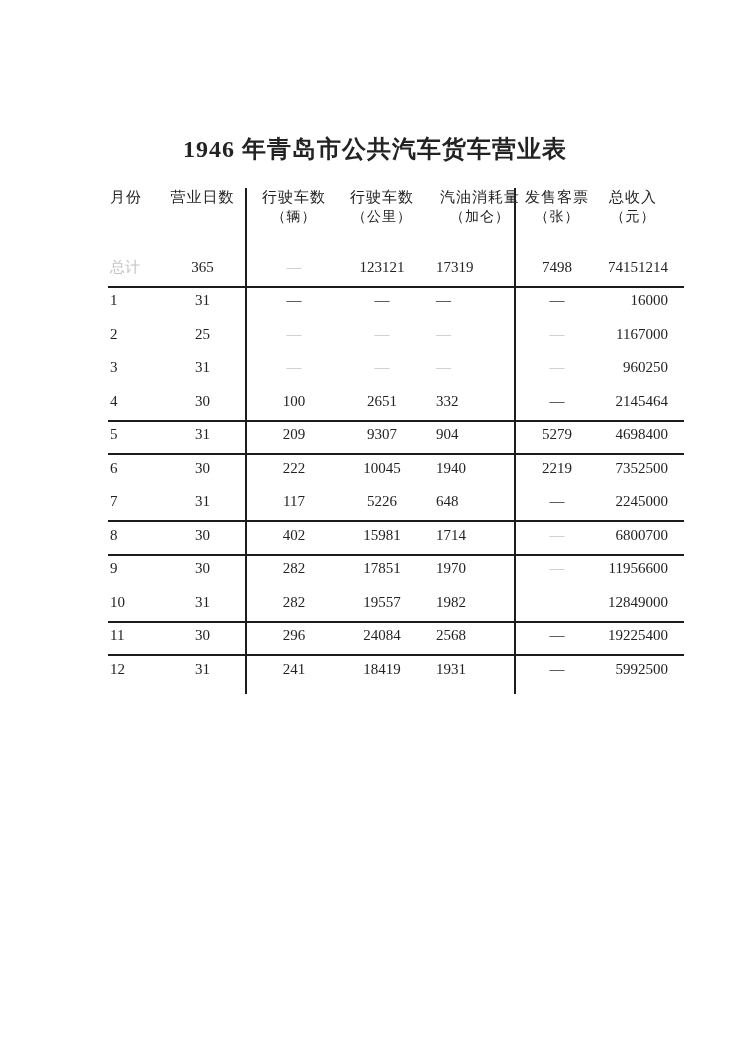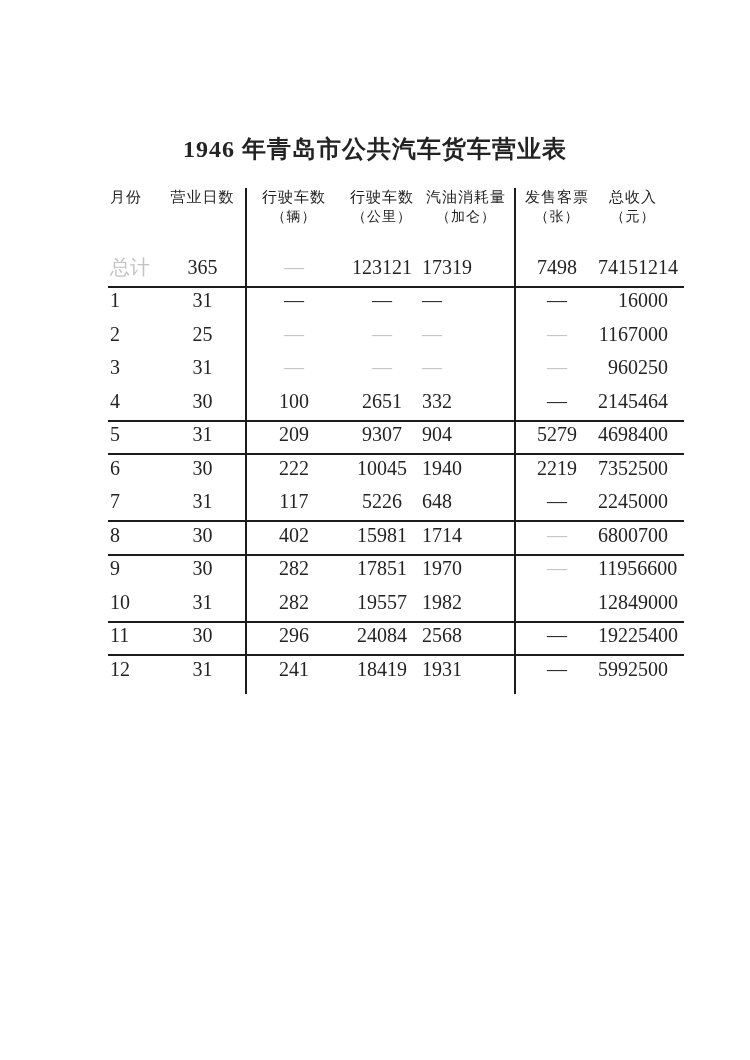--- a/index.html
+++ b/index.html
@@ -22,28 +22,28 @@
   }
   .vline-1{left:137px;}
   .vline-2{left:406px;}
   .hcell{
     position:absolute;top:2px;font-size:15px;line-height:19px;text-align:center;
     color:var(--ink,#232323);letter-spacing:1px;
   }
   .hcell .h2{font-size:14px;}
   .row{
     position:absolute;left:0;width:576px;height:20px;line-height:20px;
-    font-size:20px;
+    font-size:15px;
   }
   .cell{position:absolute;top:0;height:20px;}
   .col-month   {left:2px;   width:48px; text-align:left;}
   .col-days    {left:52px;  width:85px; text-align:center;}
   .col-vehicles{left:142px; width:88px; text-align:center;}
   .col-mileage {left:230px; width:88px; text-align:center;}
-  .col-gasoline{left:314px; width:88px; }
+  .col-gasoline{left:328px; width:88px; }
   .col-tickets {left:407px; width:84px; text-align:center;}
   .col-revenue {left:490px; width:70px; text-align:right;}
   .hcell.col-revenue{text-align:center;}
   .faded{color:var(--faded,#c3c3c3);}
   .sep{
     position:absolute;left:0;width:576px;height:2px;background:var(--line,#1c1c1c);
   }
 </style>
 </head>
 <body style="--ink: #232323; --faded: #c3c3c3; --line: #1c1c1c;">

